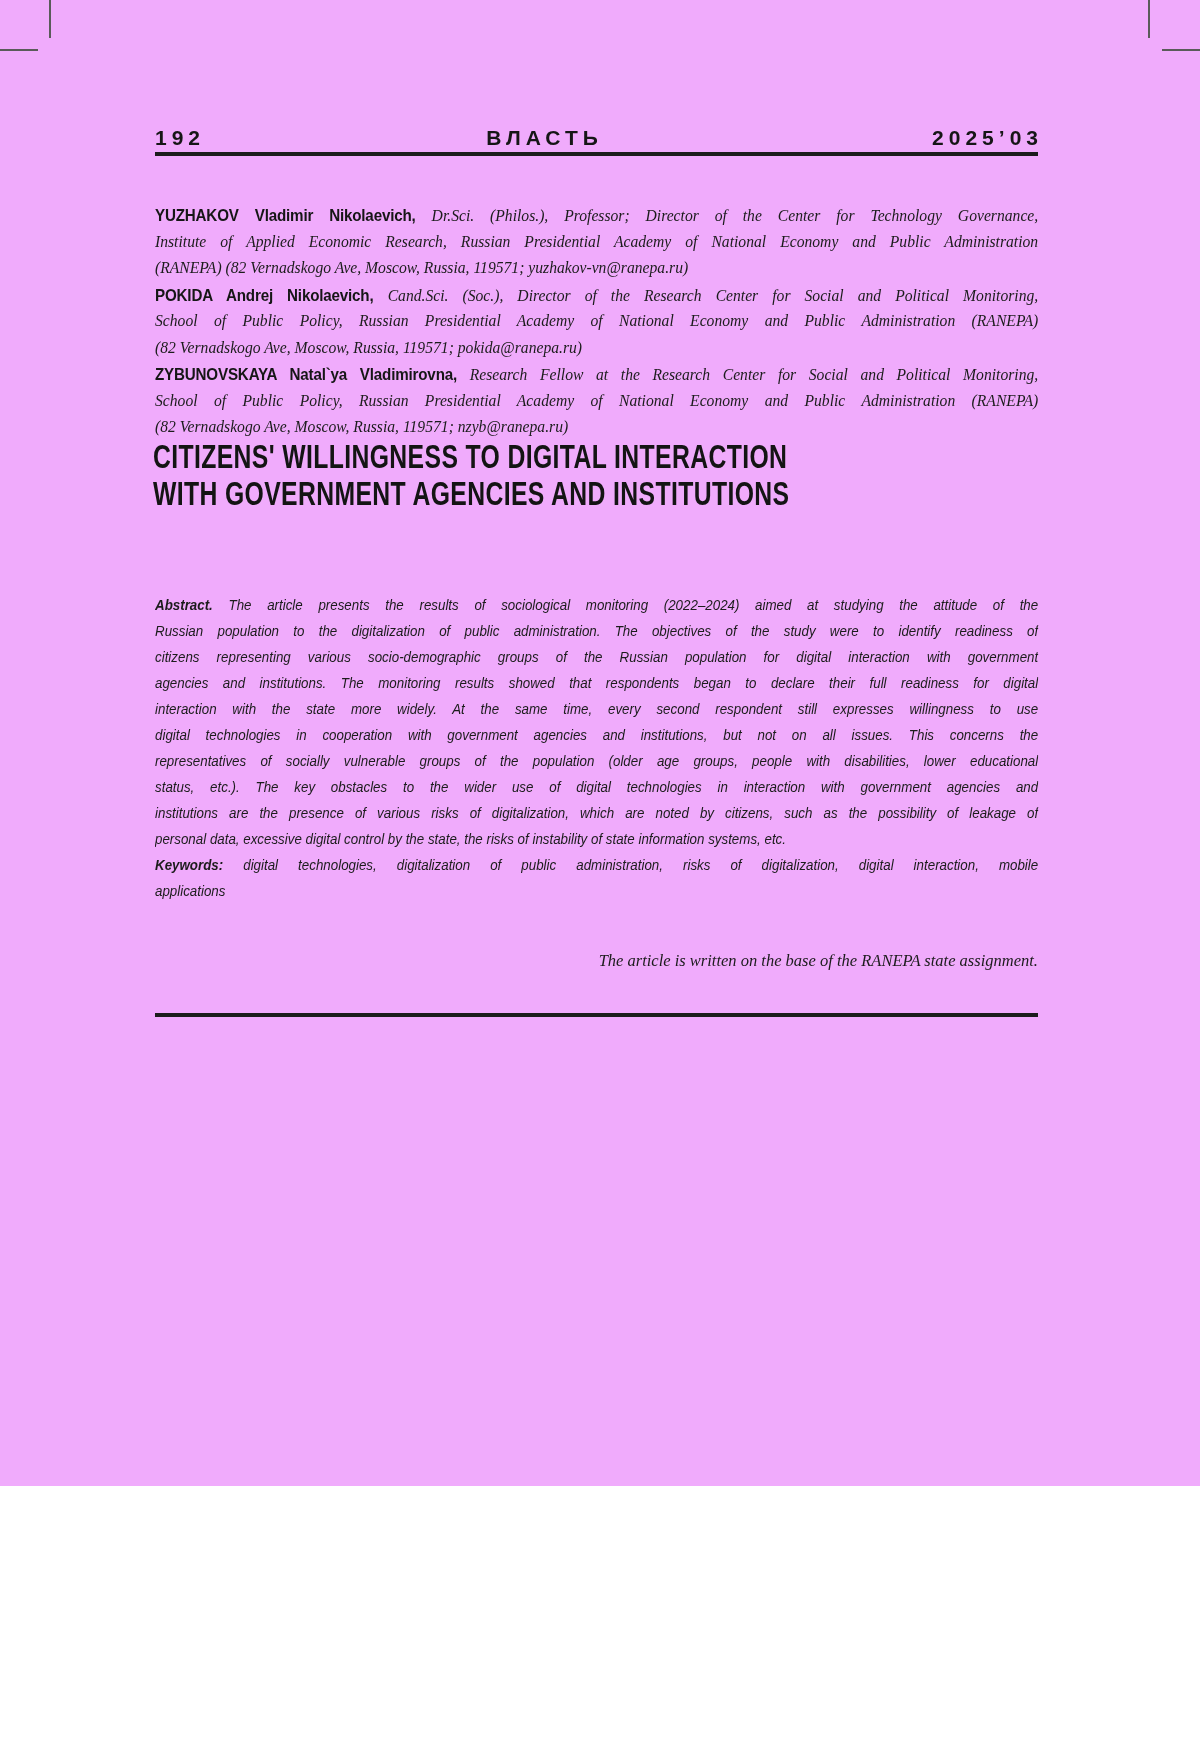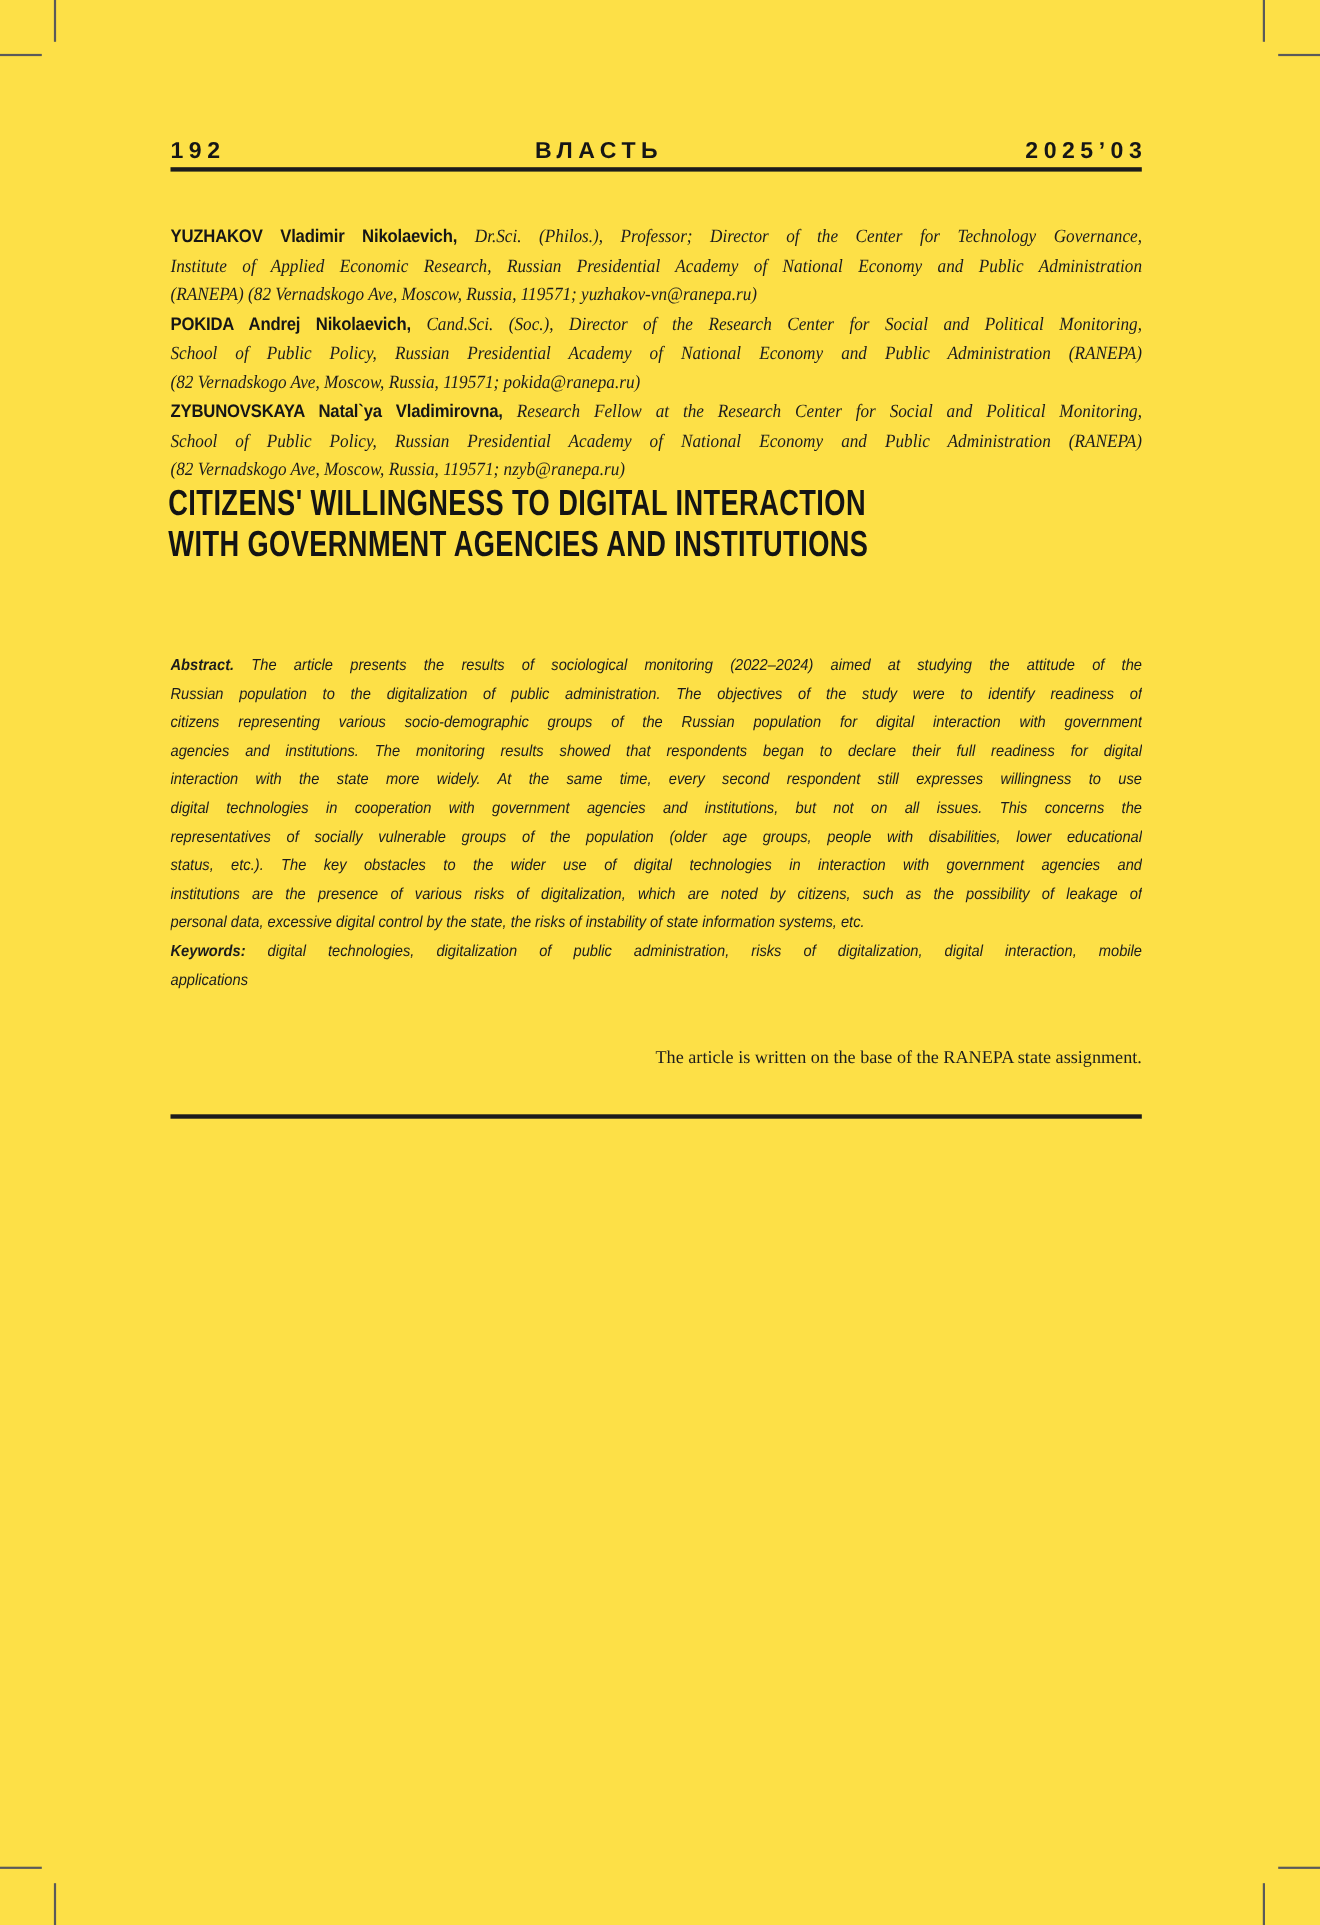--- a/index.html
+++ b/index.html
@@ -1,17 +1,17 @@
 <!DOCTYPE html>
 <html><head>
 <meta charset="utf-8">
 <style>
   html,body { margin:0; padding:0; background:#ffffff; }
   .page {
-    position:relative; width:1200px; height:1750px; background:#fde047;
+    position:relative; width:1200px; height:1486px; background:#f0abfc;
     font-family:"Liberation Sans", sans-serif; color:#1f1f1f; overflow:hidden;
   }
   
   .cm { position:absolute; background:#5a5a5a; }
   .cm-v { width:2px; height:38px; }
   .cm-h { width:38px; height:2px; }
   
   .hdr {
     position:absolute; left:155px; top:126px; width:883px;
     display:flex; justify-content:space-between; align-items:flex-end;
@@ -47,21 +47,21 @@
     position:absolute; left:155px; top:592px; width:960px;
     transform:scaleX(0.92); transform-origin:0 0;
     font-style:italic; font-size:14.5px; color:#1c1c1c;
   }
   .ab-line { line-height:26px; height:26px; overflow:hidden; }
   .ab-line.j { text-align:justify; text-align-last:justify; }
   .ab-lead { font-weight:700; }
   
   .note {
     position:absolute; right:162px; top:951px; text-align:right;
-    font-family:"Liberation Serif", serif; 
+    font-family:"Liberation Serif", serif; font-style:italic;
     font-size:16.5px; color:#1c1c1c;
   }
 </style>
 </head>
 <body>
 
 <div class="page">
 
   <div class="cm cm-v" style="left:49px;top:0;"></div>
   <div class="cm cm-h" style="left:0;top:49px;"></div>

